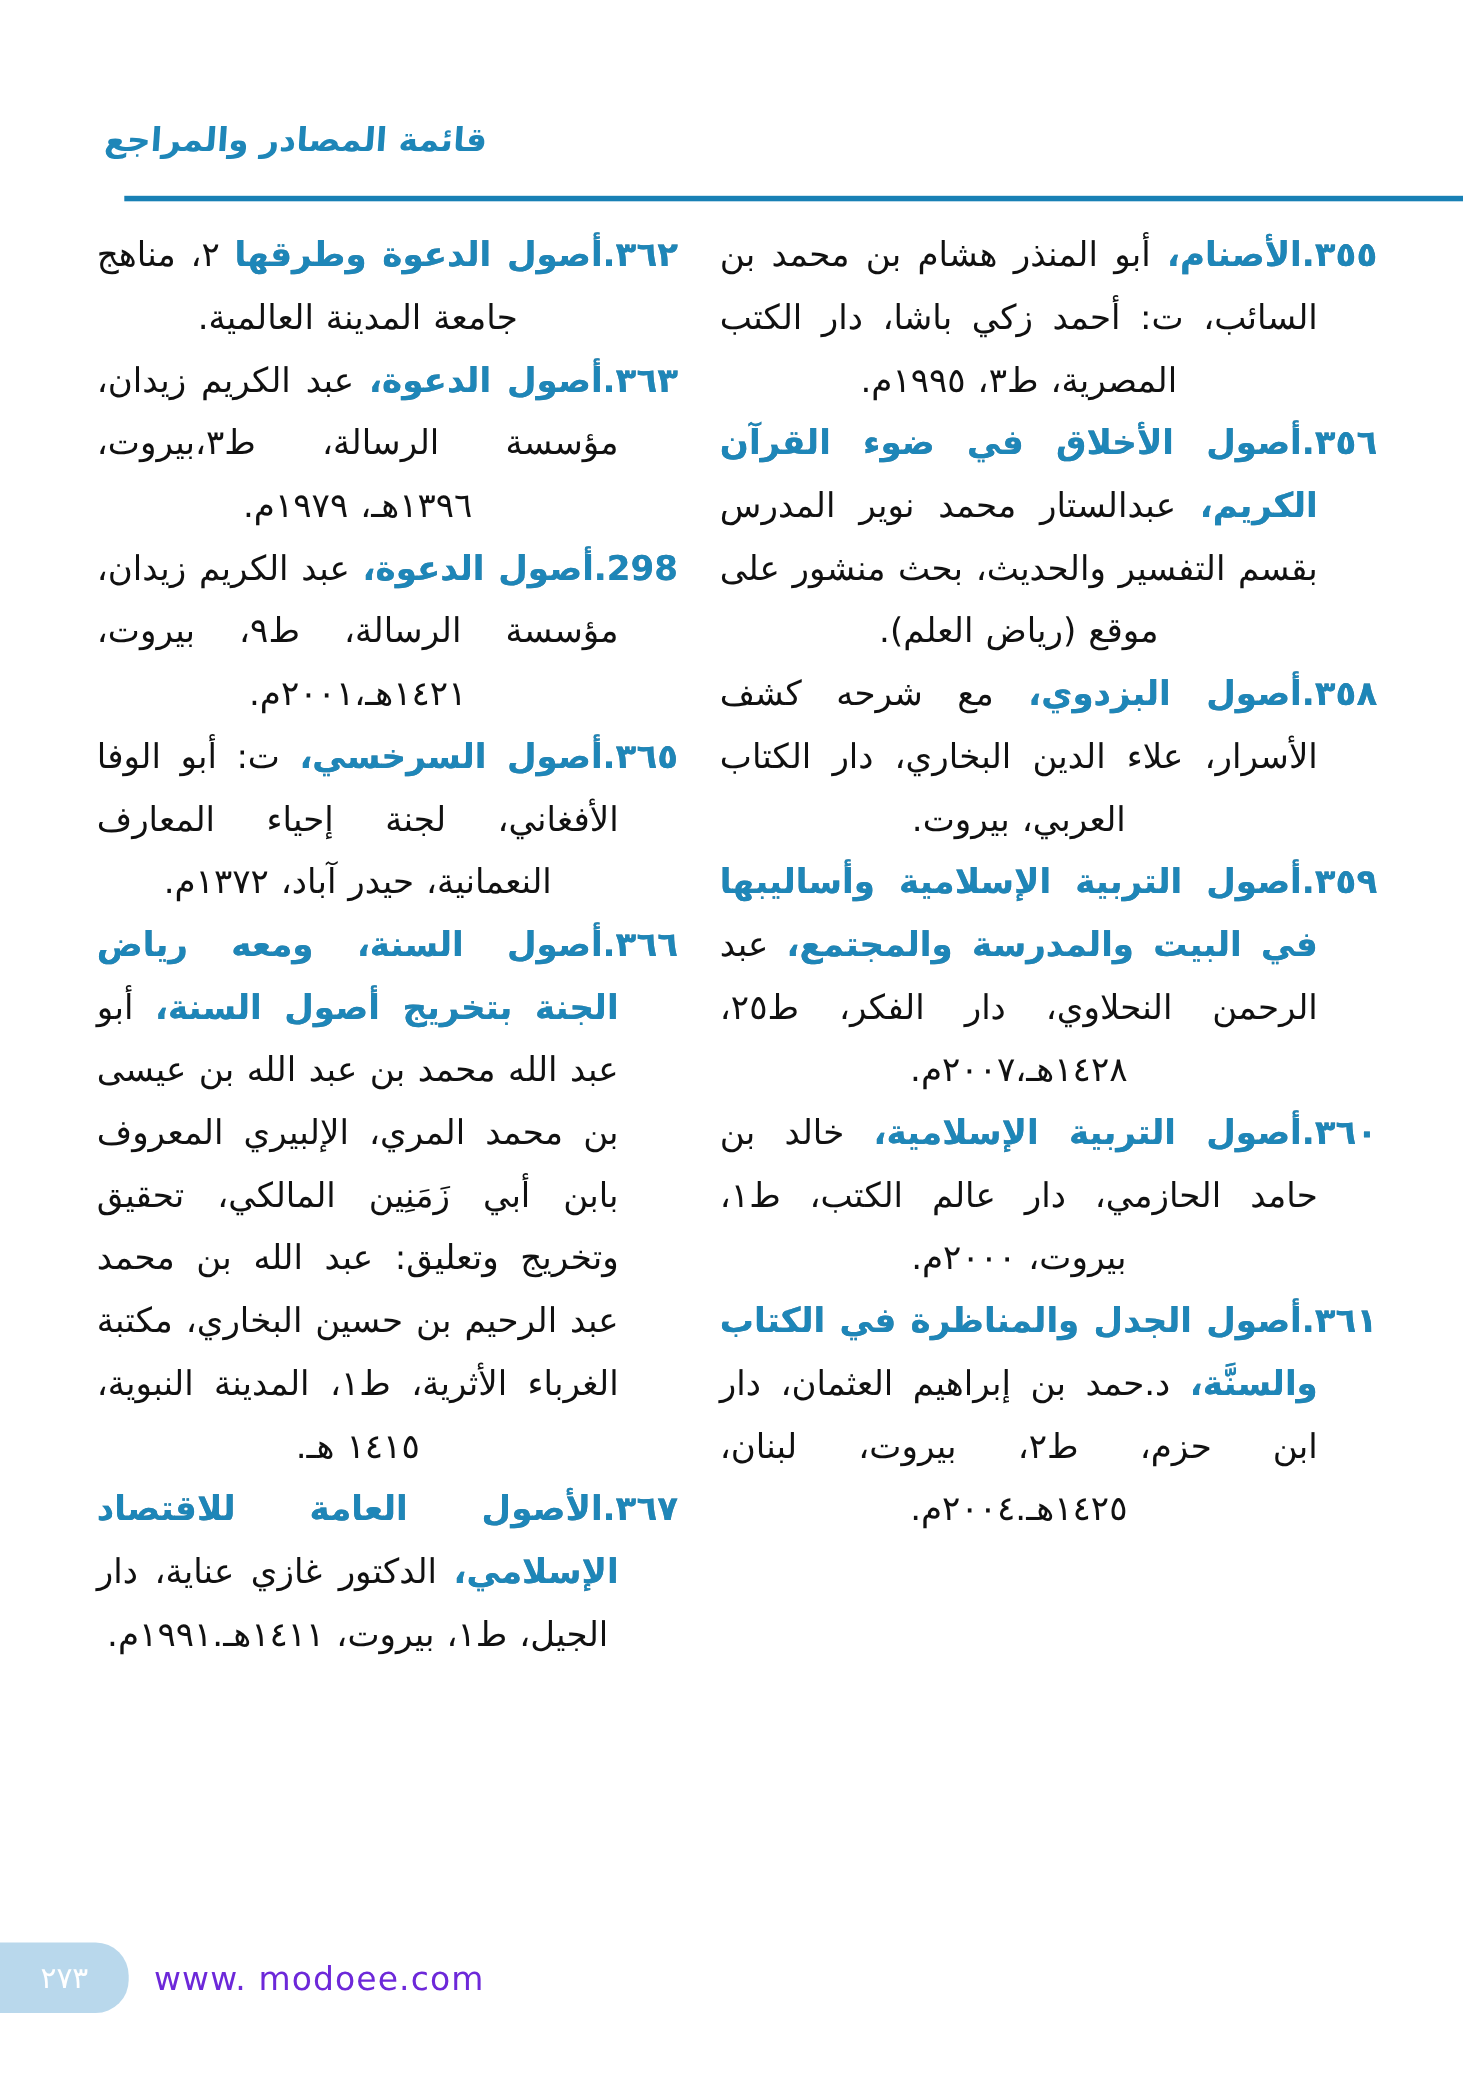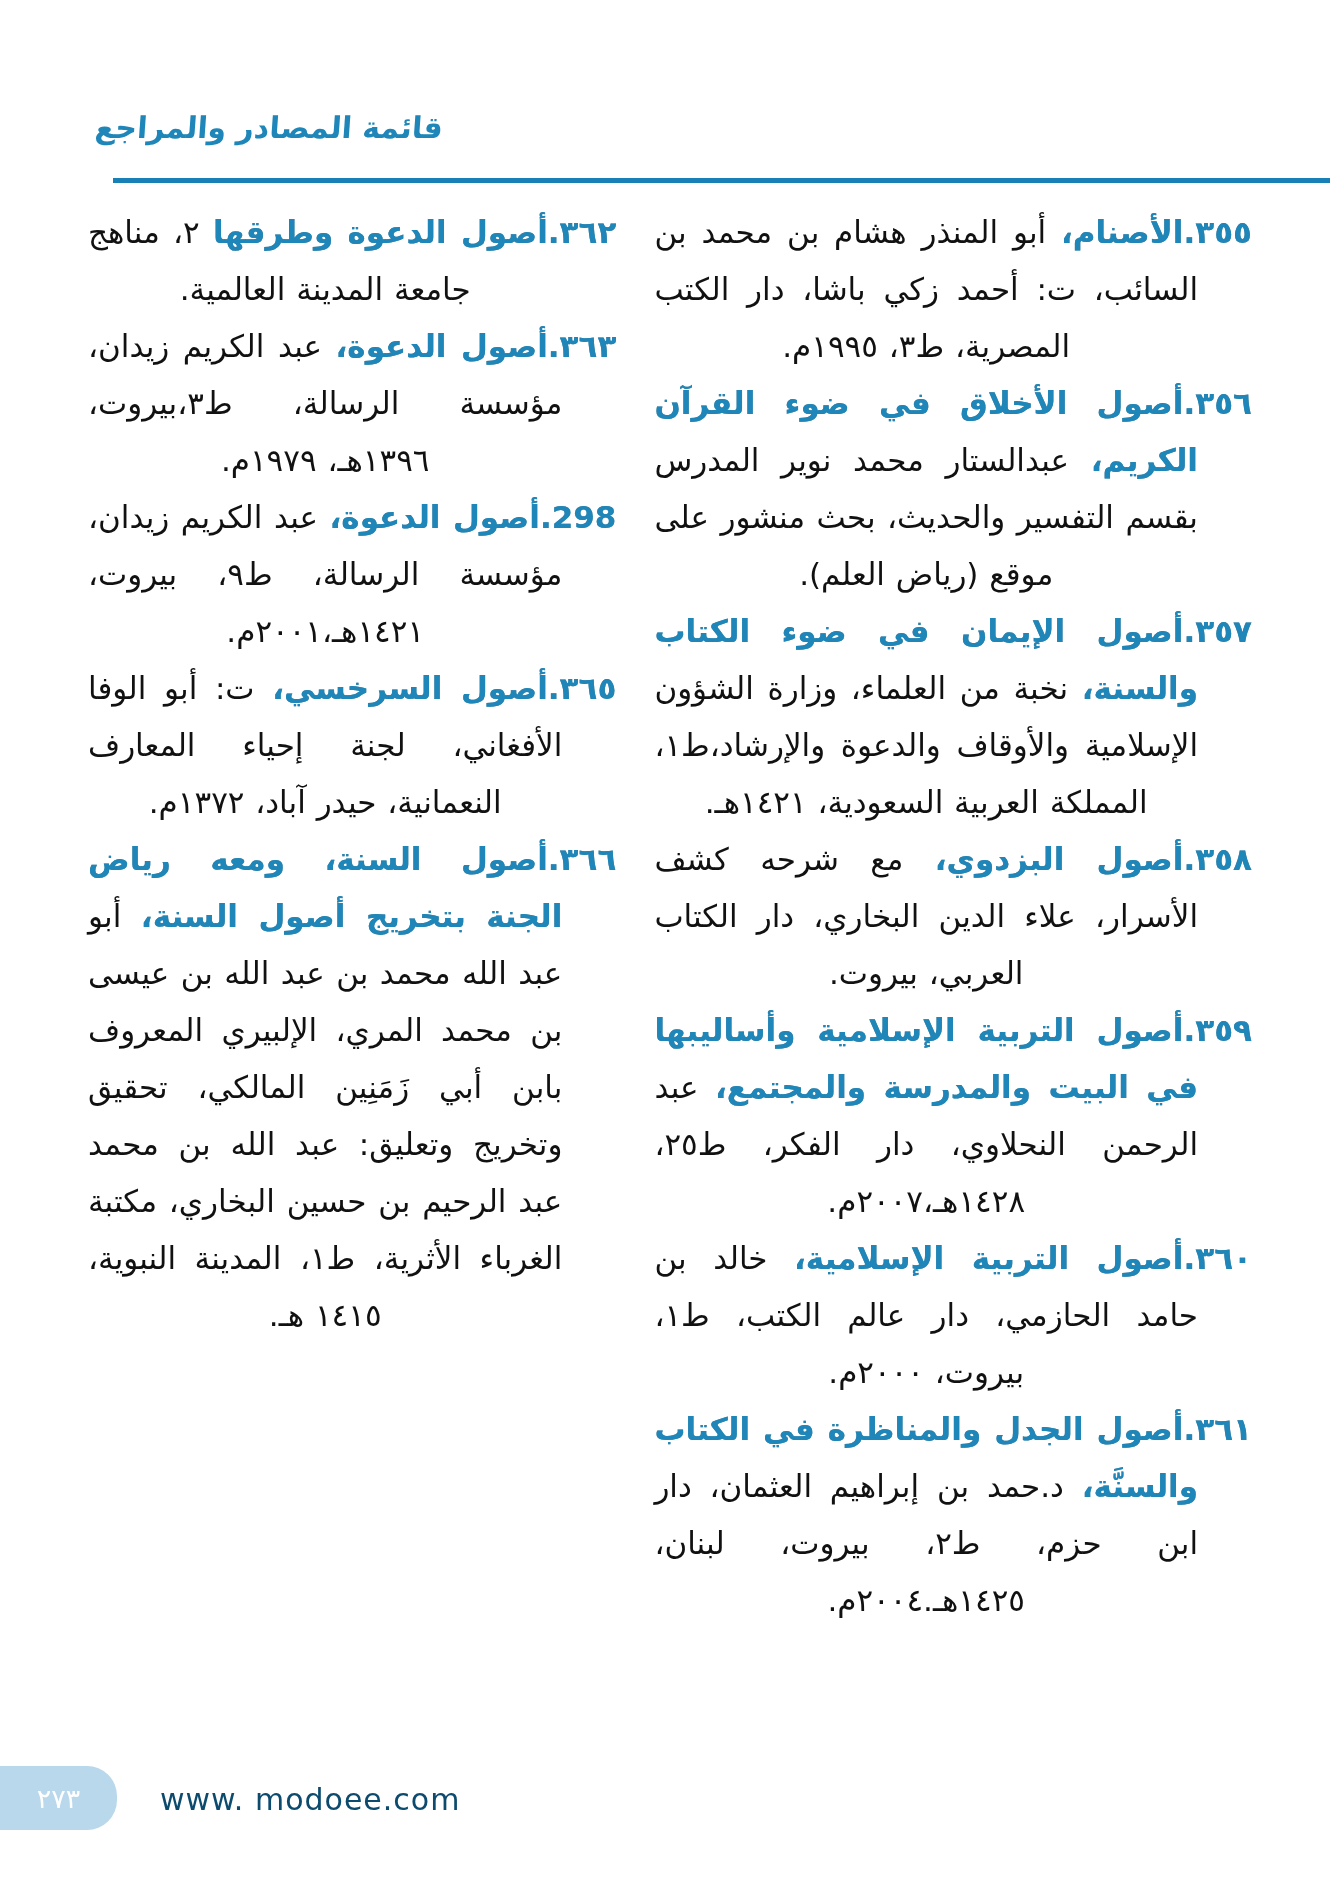--- a/index.html
+++ b/index.html
@@ -56,22 +56,22 @@
   .page-number-badge{
     position:absolute;left:0;top:1766px;
     width:117px;height:64px;
     background:#B9D8EC;
     border-radius:0 30px 30px 0;
     display:flex;align-items:center;justify-content:center;
     color:#ffffff;font-size:27px;font-weight:normal;
     direction:rtl;
   }
   .website-link{
-    position:absolute;left:160px;top:1782px;
-    color:#0c4a6e;
+    position:absolute;left:140px;top:1782px;
+    color:#6d28d9;
     font-size:30px;
     letter-spacing:1px;
     text-decoration:none;
     cursor:pointer;
     white-space:nowrap;
   }
 </style>
 </head>
 <body>
 
@@ -81,25 +81,25 @@
 
   <div class="header-rule"></div>
 
   <div class="columns">
     <div class="col col-left">
         <p class="entry"><span class="accent">٣٦٢.</span><span class="accent">أصول الدعوة وطرقها</span><span>&nbsp;٢، مناهج جامعة المدينة العالمية.</span></p>
         <p class="entry"><span class="accent">٣٦٣.</span><span class="accent">أصول الدعوة،</span><span>&nbsp;عبد الكريم زيدان، مؤسسة الرسالة، ط٣،بيروت، ١٣٩٦هـ، ١٩٧٩م.</span></p>
         <p class="entry"><span class="accent">298.</span><span class="accent">أصول الدعوة،</span><span>&nbsp;عبد الكريم زيدان، مؤسسة الرسالة، ط٩، بيروت، ١٤٢١هـ،٢٠٠١م.</span></p>
         <p class="entry"><span class="accent">٣٦٥.</span><span class="accent">أصول السرخسي،</span><span>&nbsp;ت: أبو الوفا الأفغاني، لجنة إحياء المعارف النعمانية، حيدر آباد، ١٣٧٢م.</span></p>
         <p class="entry"><span class="accent">٣٦٦.</span><span class="accent">أصول السنة، ومعه رياض الجنة بتخريج أصول السنة،</span><span>&nbsp;أبو عبد الله محمد بن عبد الله بن عيسى بن محمد المري، الإلبيري المعروف بابن أبي زَمَنِين المالكي، تحقيق وتخريج وتعليق: عبد الله بن محمد عبد الرحيم بن حسين البخاري، مكتبة الغرباء الأثرية، ط١، المدينة النبوية، ١٤١٥ هـ.</span></p>
+        <p class="entry"><span class="accent">٣٦٧.</span><span class="accent">الأصول العامة للاقتصاد الإسلامي،</span><span>&nbsp;الدكتور غازي عناية، دار الجيل، ط١، بيروت، ١٤١١هـ.١٩٩١م.</span></p>
       </div>
     <div class="col col-right">
         <p class="entry"><span class="accent">٣٥٥.</span><span class="accent">الأصنام،</span><span>&nbsp;أبو المنذر هشام بن محمد بن السائب، ت: أحمد زكي باشا، دار الكتب المصرية، ط٣، ١٩٩٥م.</span></p>
         <p class="entry"><span class="accent">٣٥٦.</span><span class="accent">أصول الأخلاق في ضوء القرآن الكريم،</span><span>&nbsp;عبدالستار محمد نوير المدرس بقسم التفسير والحديث، بحث منشور على موقع (رياض العلم).</span></p>
-        <p class="entry"><span class="accent">٣٥٧.</span><span class="accent">أصول الإيمان في ضوء الكتاب والسنة،</span><span>&nbsp;نخبة من العلماء، وزارة الشؤون الإسلامية والأوقاف والدعوة والإرشاد،ط١، المملكة العربية السعودية، ١٤٢١هـ.</span></p>
         <p class="entry"><span class="accent">٣٥٨.</span><span class="accent">أصول البزدوي،</span><span>&nbsp;مع شرحه كشف الأسرار، علاء الدين البخاري، دار الكتاب العربي، بيروت.</span></p>
         <p class="entry"><span class="accent">٣٥٩.</span><span class="accent">أصول التربية الإسلامية وأساليبها في البيت والمدرسة والمجتمع،</span><span>&nbsp;عبد الرحمن النحلاوي، دار الفكر، ط٢٥، ١٤٢٨هـ،٢٠٠٧م.</span></p>
         <p class="entry"><span class="accent">٣٦٠.</span><span class="accent">أصول التربية الإسلامية،</span><span>&nbsp;خالد بن حامد الحازمي، دار عالم الكتب، ط١، بيروت، ٢٠٠٠م.</span></p>
         <p class="entry"><span class="accent">٣٦١.</span><span class="accent">أصول الجدل والمناظرة في الكتاب والسنَّة،</span><span>&nbsp;د.حمد بن إبراهيم العثمان، دار ابن حزم، ط٢، بيروت، لبنان، ١٤٢٥هـ.٢٠٠٤م.</span></p>
       </div>
   </div>
 
   <div class="page-number-badge">
     <span>٢٧٣</span>
   </div>

